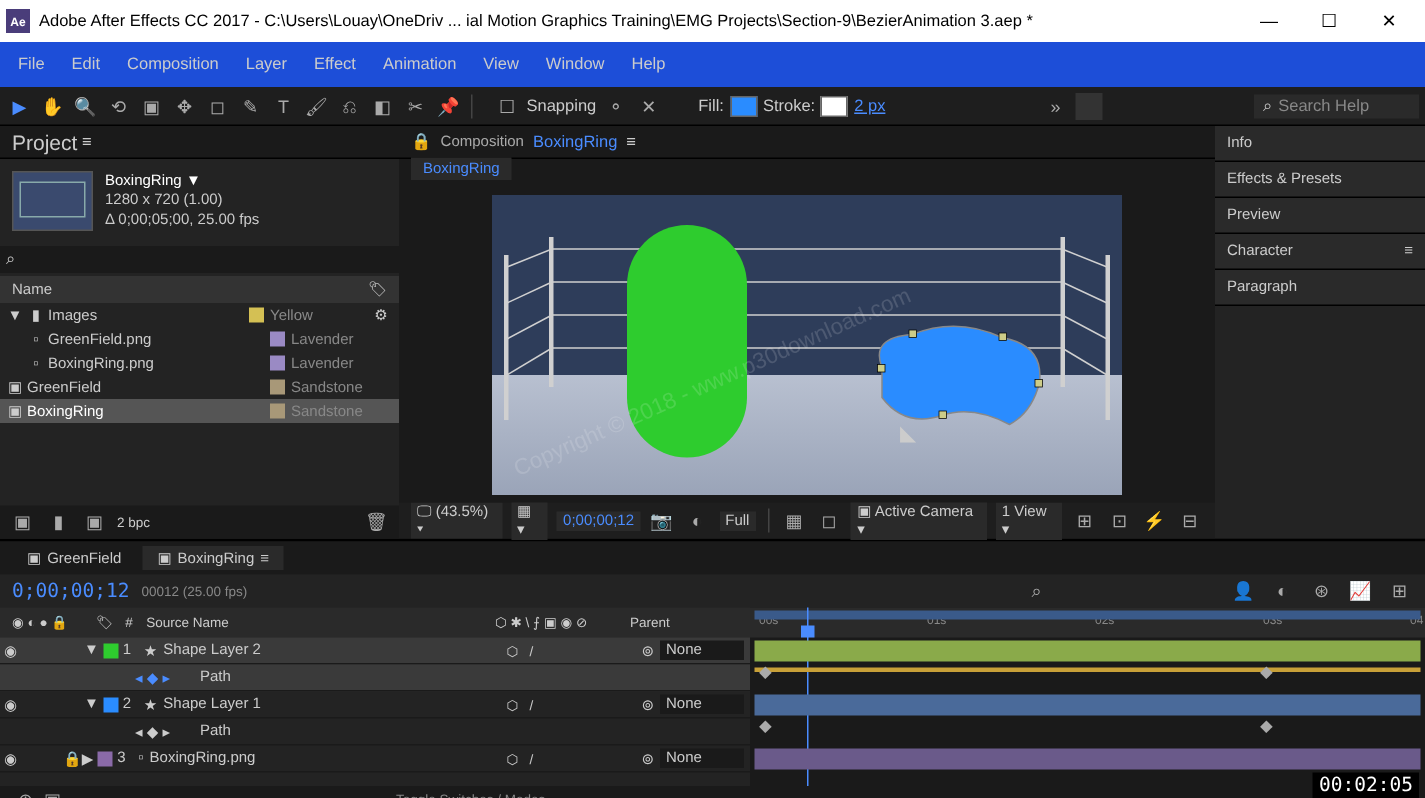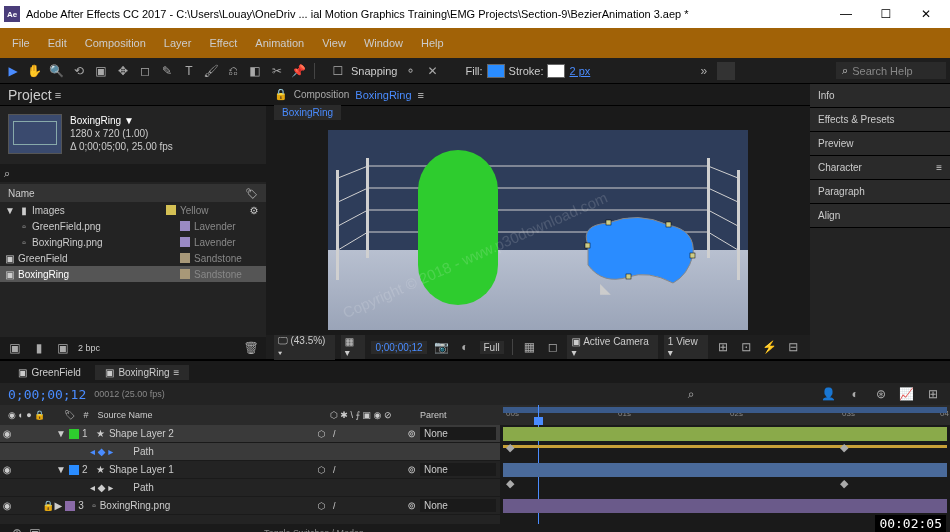--- a/index.html
+++ b/index.html
@@ -3,21 +3,21 @@
 <meta charset="utf-8">
 <style>
 * { margin: 0; padding: 0; box-sizing: border-box; font-family: "Segoe UI", Tahoma, sans-serif; }
 body { width: 950px; height: 532px; background: #1e1e1e; color: #ccc; font-size: 11px; overflow: hidden; position: relative; }
 
 .titlebar { height: 28px; background: #fff; display: flex; align-items: center; padding: 0 4px; color: #000; }
 .titlebar .icon { width: 16px; height: 16px; background: #4a3d7a; margin-right: 6px; display: inline-flex; align-items: center; justify-content: center; color: #fff; font-size: 8px; font-weight: bold; }
 .titlebar .title { flex: 1; font-size: 11px; }
 .titlebar .winbtn { width: 40px; height: 28px; display: flex; align-items: center; justify-content: center; font-size: 12px; }
 
-.menubar { height: 20px; background: #a16207; display: flex; align-items: center; padding: 15px 4px; gap: 2px; }
+.menubar { height: 20px; background: #1d4ed8; display: flex; align-items: center; padding: 15px 4px; gap: 2px; }
 .menubar span { padding: 2px 8px; font-size: 11px; }
 
 .toolbar { height: 26px; background: #1e1e1e; border-bottom: 1px solid #000; display: flex; align-items: center; padding: 0 4px; gap: 4px; }
 .tool-icon { width: 18px; height: 18px; display: flex; align-items: center; justify-content: center; color: #aaa; font-size: 12px; }
 .tool-sep { width: 1px; height: 16px; background: #444; margin: 0 2px; }
 .snapping { display: flex; align-items: center; gap: 4px; margin-left: 8px; }
 .fill-stroke { display: flex; align-items: center; gap: 4px; margin-left: 20px; }
 .swatch { width: 18px; height: 14px; border: 1px solid #666; }
 .stroke-val { width: 30px; color: #4a8cff; text-decoration: underline; }
 .search { margin-left: auto; display: flex; align-items: center; gap: 4px; background: #2a2a2a; padding: 2px 6px; width: 110px; }
@@ -77,21 +77,21 @@
 .tl-body { flex: 1; display: flex; }
 .tl-left { width: 500px; background: #232323; }
 .tl-right { flex: 1; background: #1a1a1a; position: relative; }
 .tl-head { height: 20px; background: #2a2a2a; display: flex; align-items: center; font-size: 9px; padding: 0 4px; }
 .tl-head .c { padding: 0 4px; }
 .layer-row { height: 18px; display: flex; align-items: center; font-size: 10px; border-bottom: 1px solid #1a1a1a; }
 .layer-row.sel { background: #3a3a3a; }
 .layer-row .eye { width: 14px; text-align: center; }
 .layer-row .sw { width: 10px; height: 10px; margin: 0 3px; }
 .layer-row .name { flex: 1; padding-left: 4px; }
-.layer-row .dd { width: 76px; background: #1a1a1a; padding: 1px 4px; margin: 0 4px; }
+.layer-row .dd { width: 56px; background: #1a1a1a; padding: 1px 4px; margin: 0 4px; }
 .ruler { height: 20px; background: #2a2a2a; position: relative; font-size: 8px; color: #888; }
 .ruler .tick { position: absolute; top: 4px; }
 .playhead { position: absolute; top: 0; bottom: 0; width: 1px; background: #4a8cff; left: 38px; }
 .playhead::before { content: ""; position: absolute; top: 12px; left: -4px; width: 9px; height: 8px; background: #4a8cff; }
 .bar { position: absolute; height: 14px; }
 .tl-foot { height: 18px; background: #1a1a1a; display: flex; align-items: center; padding: 0 8px; font-size: 9px; }
 .tl-foot .tsm { margin-left: 220px; color: #888; }
 .status-time { position: absolute; bottom: 0; right: 4px; font-size: 13px; font-family: monospace; color: #fff; background: #000; padding: 1px 4px; }
 
 .watermark { position: absolute; left: 50%; top: 48%; transform: translate(-50%,-50%) rotate(-24deg); color: rgba(255,255,255,0.15); font-size: 15px; pointer-events: none; white-space: nowrap; }
@@ -281,21 +281,20 @@
 
   <div class="right-panels">
     <div class="rp-item">Info</div>
     <div class="rp-item">Effects &amp; Presets</div>
     <div class="rp-item">Preview</div>
     <div class="rp-item">
         <span>Character</span>
         <span style="margin-left:auto">≡</span>
       </div>
     <div class="rp-item">Paragraph</div>
-    <div class="rp-item">Align</div>
   </div>
 </div>
 
 <div class="timeline">
   <div class="tl-tabs">
     <span class="tl-tab">▣ <span>GreenField</span></span>
     <span class="tl-tab active">▣ <span>BoxingRing</span> ≡</span>
   </div>
   <div class="tl-controls">
     <span class="timecode">0;00;00;12</span>

